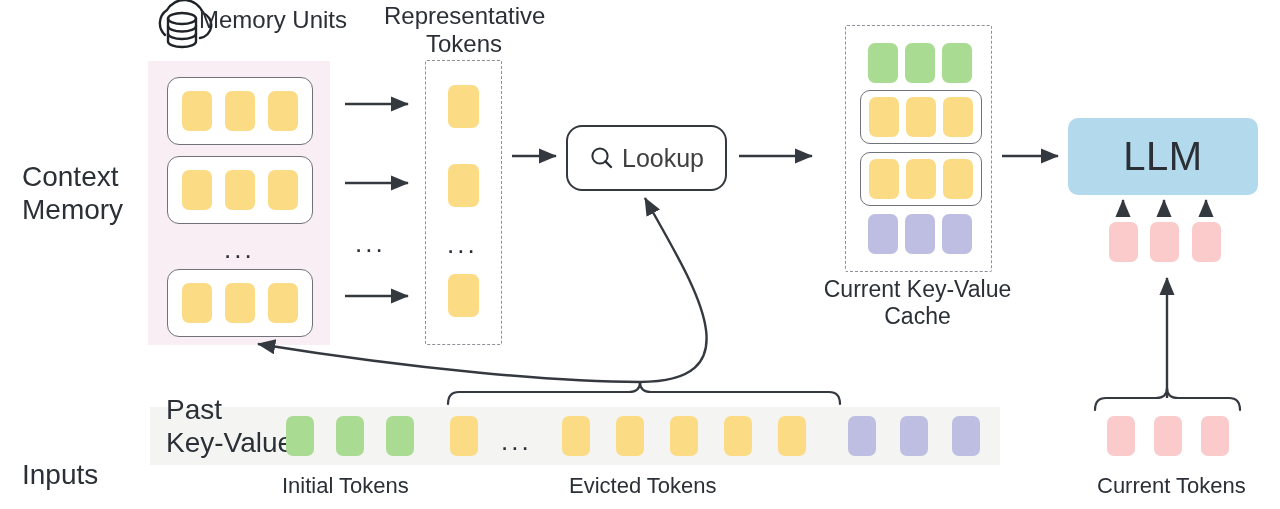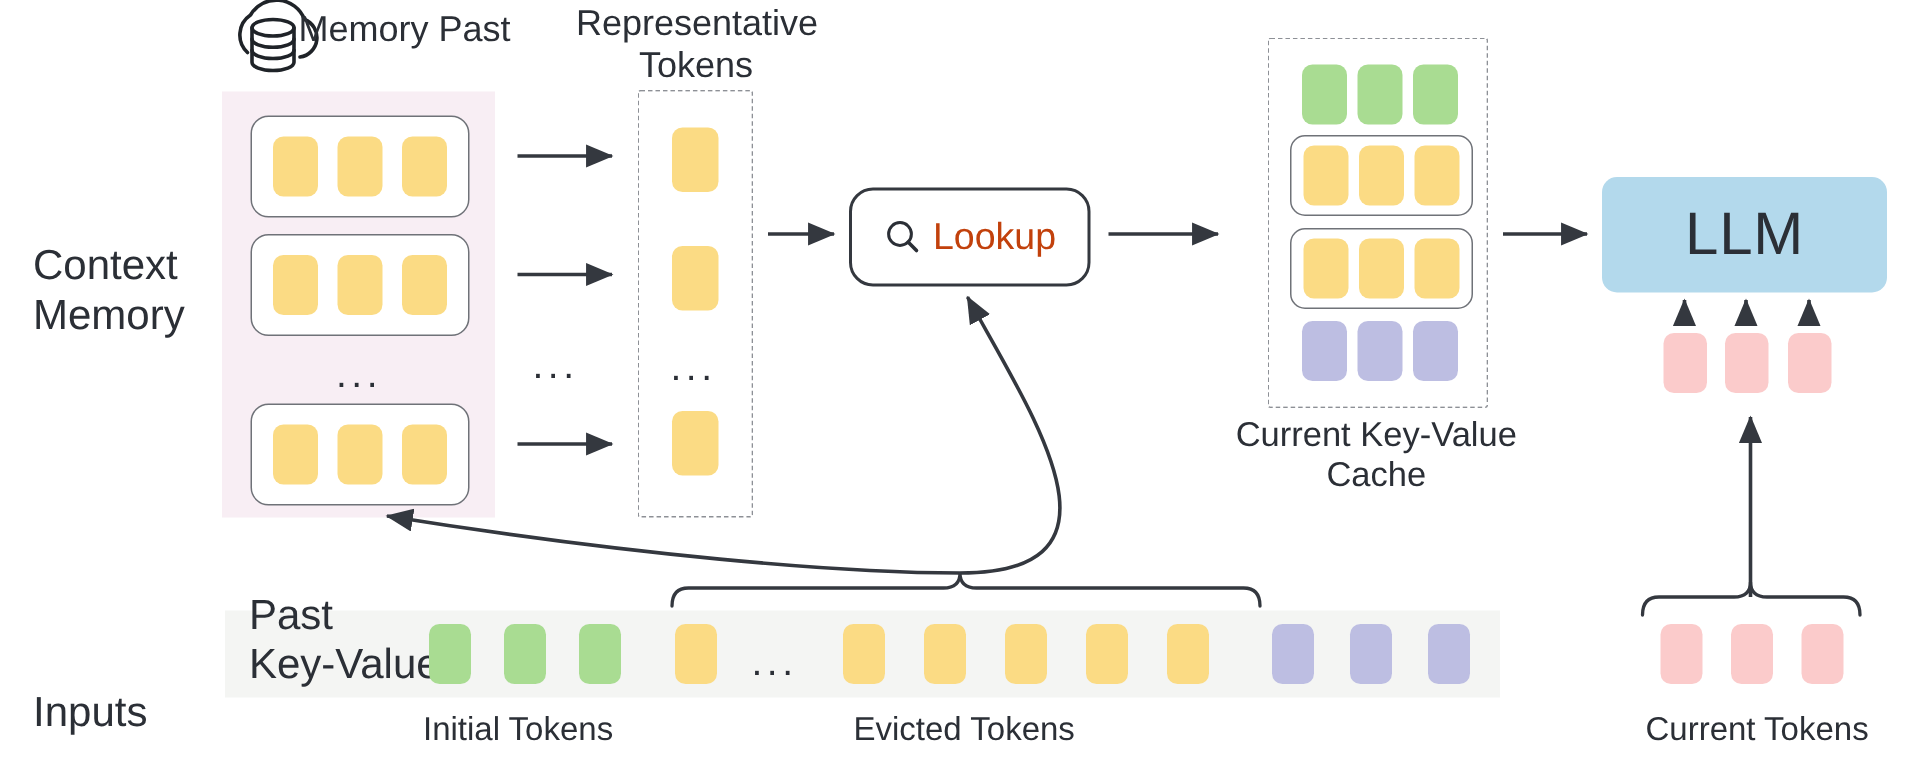--- a/index.html
+++ b/index.html
@@ -20,21 +20,21 @@
   #ctxPanel{position:absolute;left:148px;top:61px;width:182px;height:284px;background:#f8eef4;}
   .munit{position:absolute;background:#ffffff;border:1.6px solid #6f7278;border-radius:12px;}
 
   
   .dashbox{position:absolute;border:1.8px dashed #8d9096;border-radius:2px;background:transparent;}
 
   
   #lookup{position:absolute;left:566px;top:125px;width:157px;height:62px;
           border:2px solid #34383f;border-radius:16px;background:#fff;
           display:flex;align-items:center;justify-content:center;gap:7px;}
-  #lookup .txt{font-size:25px;color:#c2410c;}
+  #lookup .txt{font-size:25px;color:#404040;}
 
   
   #llm{position:absolute;left:1068px;top:118px;width:190px;height:77px;
        background:#b3d9ec;border-radius:10px;display:flex;align-items:center;justify-content:center;}
   #llm .txt{font-size:40px;color:#2b2f36;letter-spacing:.5px;}
 
   
   #inBand{position:absolute;left:150px;top:407px;width:850px;height:58px;background:#f4f5f3;}
 
   .ell{position:absolute;color:#2b2f36;font-size:26px;letter-spacing:3px;line-height:1;}
@@ -49,21 +49,21 @@
   <svg class="ov">
     <g fill="none" stroke="#1f2328" stroke-width="2.4" stroke-linecap="round" stroke-linejoin="round">
       <path d="M165 35 a16 16 0 0 1 2 -25 a20 20 0 0 1 36 3 a13 13 0 0 1 -3 25"></path>
       <ellipse cx="182" cy="18.5" rx="14" ry="5.5"></ellipse>
       <path d="M168 18.5 v23 a14 5.5 0 0 0 28 0 v-23"></path>
       <path d="M168 26 a14 5.5 0 0 0 28 0"></path>
       <path d="M168 33.5 a14 5.5 0 0 0 28 0"></path>
     </g>
   </svg>
 
-  <div class="lbl" style="left:199px;top:6px;font-size:24px;">Memory Past</div>
+  <div class="lbl" style="left:199px;top:6px;font-size:24px;">Memory Units</div>
 
   <div class="lbl" style="left:22px;top:160px;font-size:28px;">Context
 Memory</div>
 
   <div class="lbl" style="left:384px;top:2px;width:160px;text-align:center;font-size:24px;">Representative
 Tokens</div>
 
   <div class="lbl" style="left:22px;top:418px;font-size:28px;margin-top:40px;">Inputs</div>
 
   <div id="ctxPanel">

